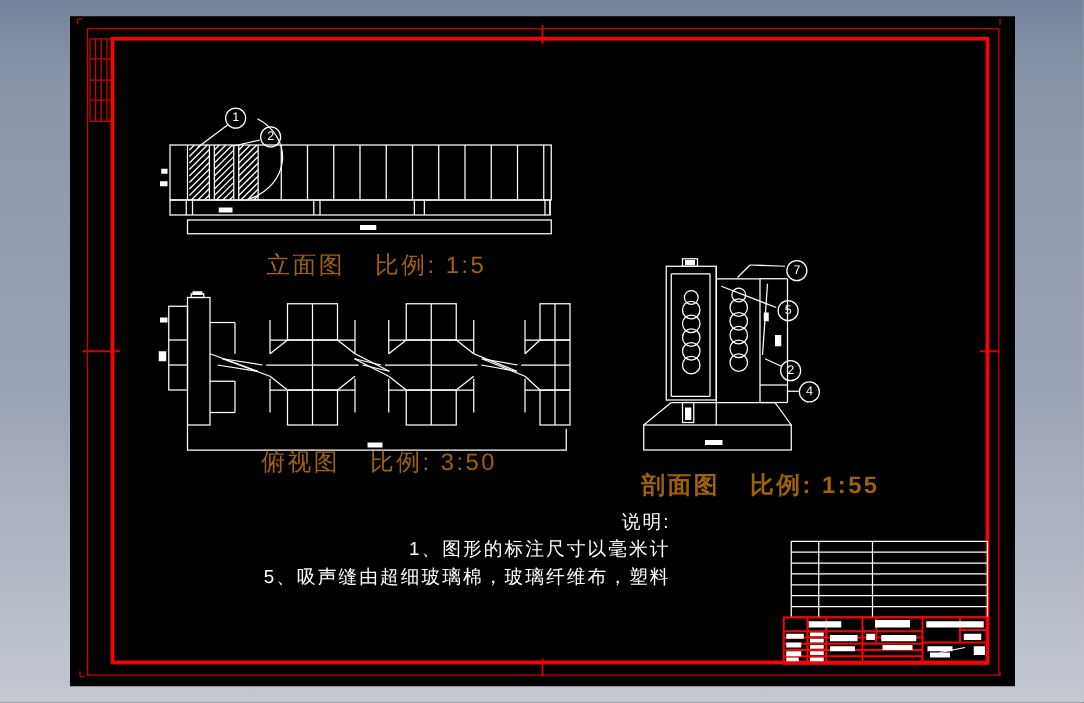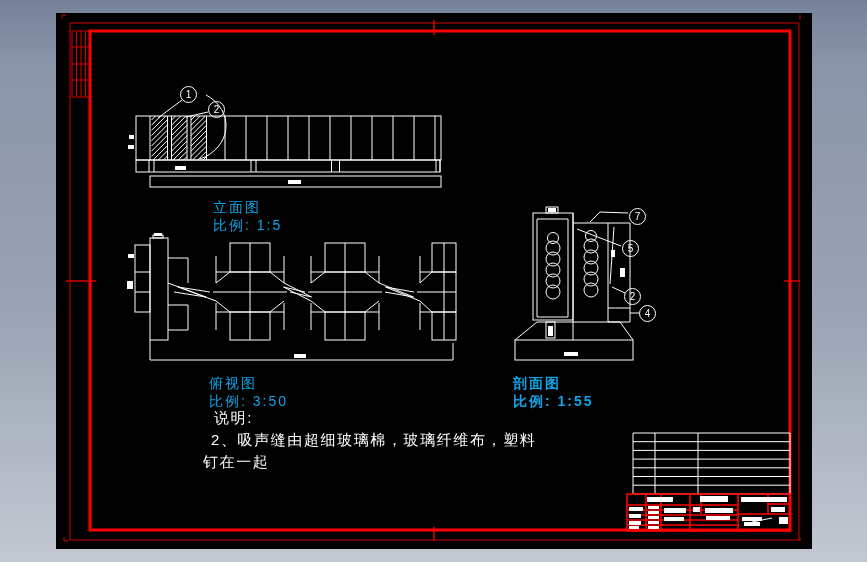--- a/index.html
+++ b/index.html
@@ -12,27 +12,27 @@
     position:absolute;left:56px;top:13px;width:756px;height:536px;
     background:#000;
   }
   svg{position:absolute;left:0;top:0;}
   .balloon{
     position:absolute;border:1px solid #fff;border-radius:50%;
     color:#fff;font-size:10px;line-height:15px;text-align:center;
     width:15px;height:15px;background:transparent;z-index:5;
   }
   .caption{
-    position:absolute;color:#0ea5e9;font-size:14px;letter-spacing:2px;
-    white-space:nowrap;display:flex;z-index:4;flex-direction:column;
+    position:absolute;color:#a16207;font-size:19px;letter-spacing:2px;
+    white-space:nowrap;display:flex;z-index:4;
   }
   .caption .gap{display:inline-block;width:24px;}
   .notes{
     position:absolute;left:147px;top:394px;color:#fff;font-size:15px;
-    letter-spacing:1.6px;line-height:22px;z-index:4;white-space:nowrap;
+    letter-spacing:1.6px;line-height:22px;z-index:4;white-space:nowrap;text-align:right;
   }
   .notes .line.ind{padding-left:8px;}
   .notes .line.head{padding-left:11px;}
 </style>
 </head>
 <body>
 
 <div class="canvas">
   <svg id="draw" width="756" height="536" viewBox="56 13 756 536">
     <g id="gRed" stroke="#d40000" stroke-width="1" fill="none">
@@ -303,31 +303,31 @@
   <div class="balloon" style="left:573px;top:195px;">7</div>
   <div class="balloon" style="left:566px;top:227px;">5</div>
   <div class="balloon" style="left:568px;top:275px;">2</div>
   <div class="balloon" style="left:583px;top:292px;">4</div>
 
   <div class="caption" style="left:157px;top:186px;">
     <span>立面图</span>
       <span class="gap"></span>
     <span>比例: 1:5</span>
   </div>
-  <div class="caption" style="left:153px;top:362px;">
+  <div class="caption" style="left:153px;top:344px;">
     <span>俯视图</span>
       <span class="gap"></span>
     <span>比例: 3:50</span>
   </div>
   <div class="caption" style="left:457px;top:362px;font-weight:bold;">
     <span>剖面图</span>
       <span class="gap"></span>
     <span>比例: 1:55</span>
   </div>
 
   <div class="notes">
     <div class="line head">说明:</div>
     <div id="noteLines">
-        <div class="line ind">2、吸声缝由超细玻璃棉，玻璃纤维布，塑料</div>
-        <div class="line">钉在一起</div>
+        <div class="line ind">1、图形的标注尺寸以毫米计</div>
+        <div class="line ind">5、吸声缝由超细玻璃棉，玻璃纤维布，塑料</div>
       </div>
   </div>
 </div>
 
 </body></html>

